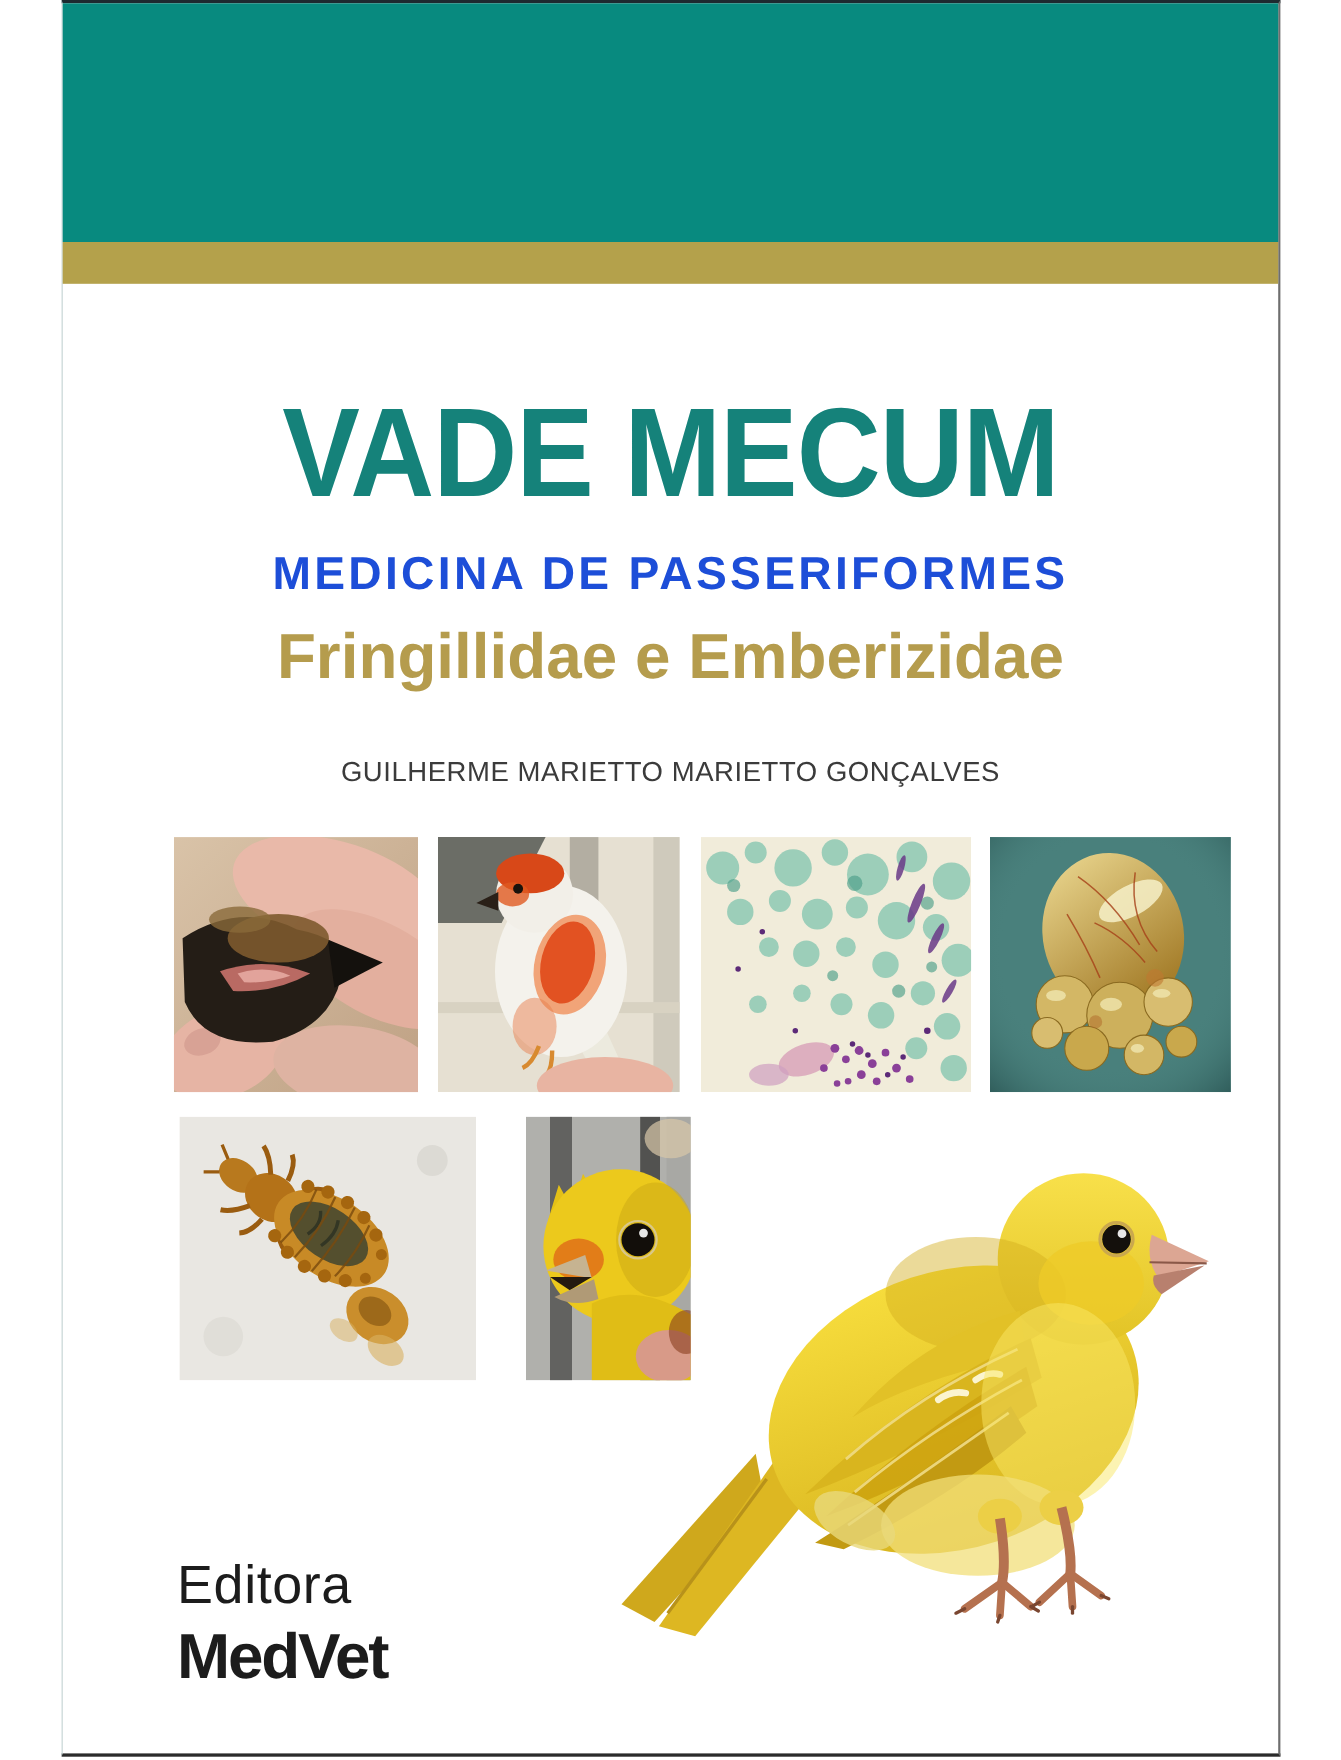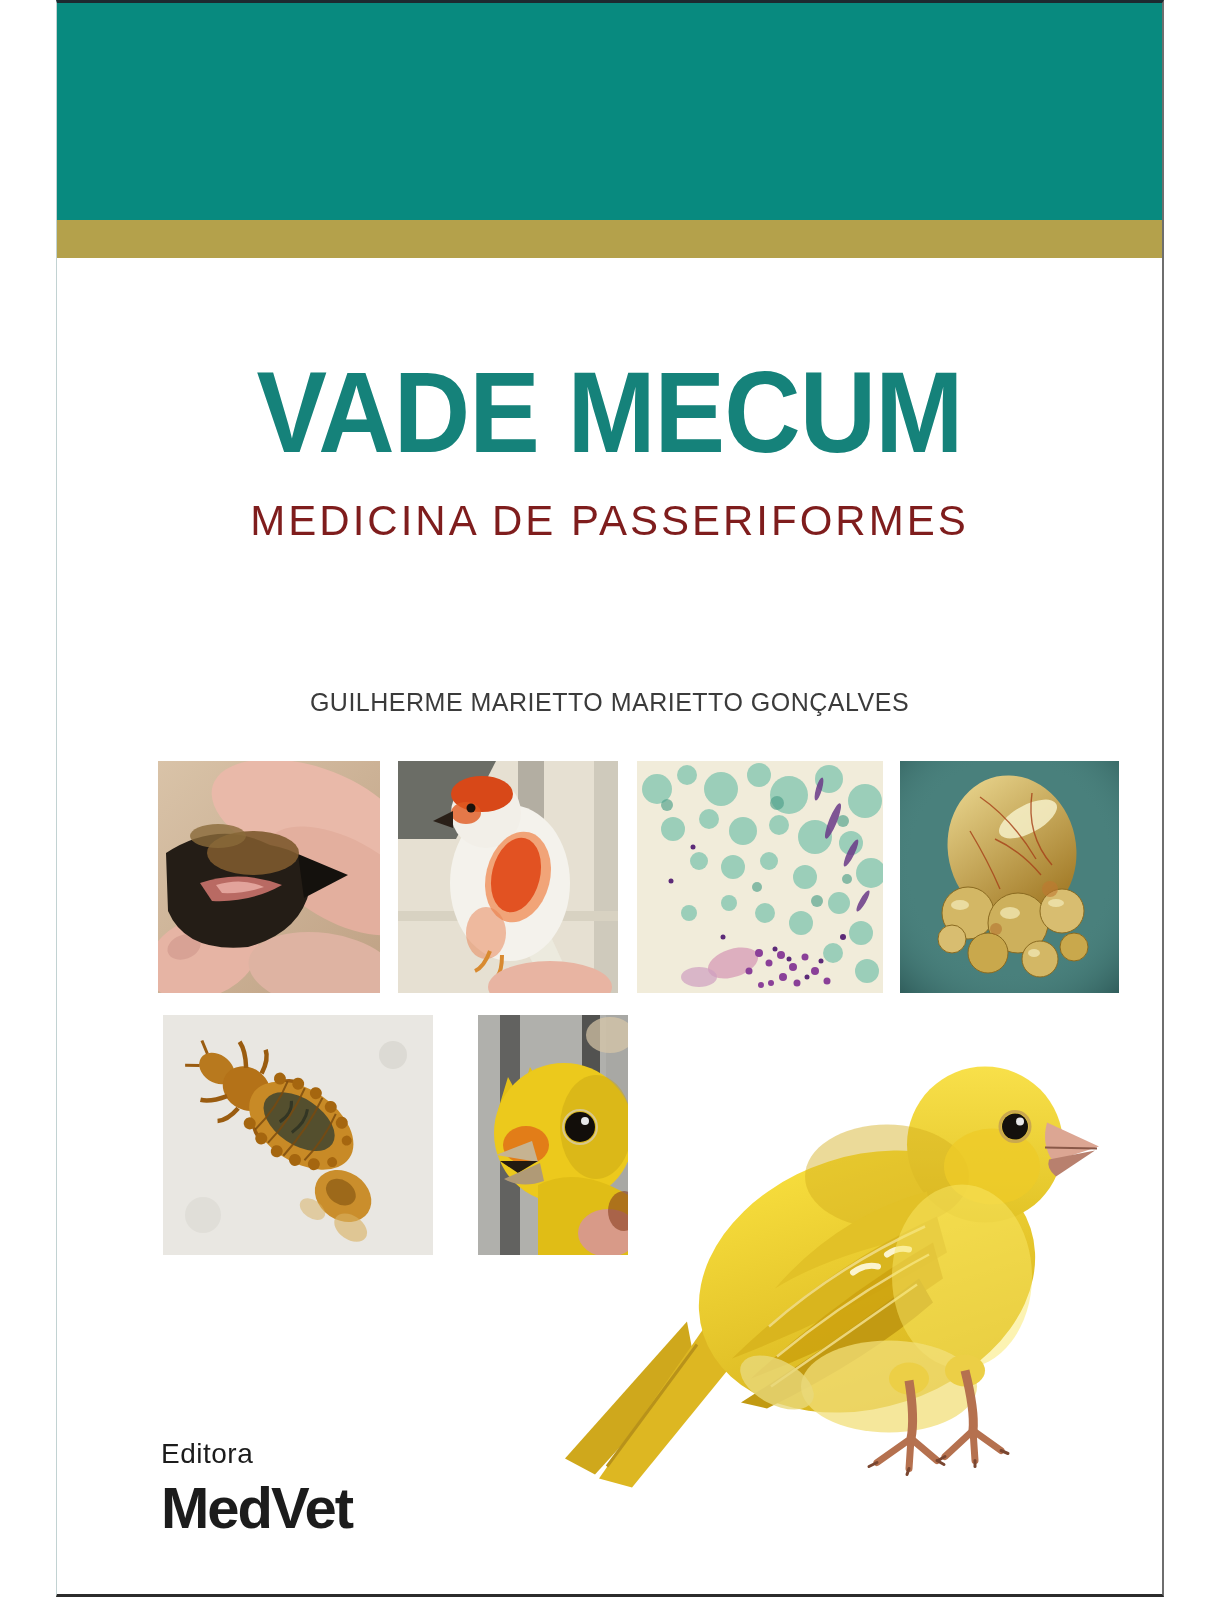--- a/index.html
+++ b/index.html
@@ -13,51 +13,52 @@
            border-right:2px solid #6e6e6e;
            border-bottom:3px solid #2b2b2b;
            border-left:1px solid #c2d2d2; }
 
   .band-teal { position:absolute; left:0; top:0; width:100%; height:217px; background:#088a7f; }
   .band-gold { position:absolute; left:0; top:217px; width:100%; height:38px; background:#b4a14b; }
 
   .tline { position:absolute; left:0; width:100%; text-align:center; line-height:1; white-space:nowrap; }
   .title    { top:352px; font-size:115px; font-weight:bold; color:#15827a;
               letter-spacing:-1px; transform:scaleX(0.92); }
-  .subtitle { top:497px; font-size:42px; font-weight:normal; color:#7f1d1d; letter-spacing:3px; }
+  .subtitle { top:497px; font-size:42px; font-weight:bold; color:#1d4ed8; letter-spacing:3px; }
   .series   { top:565px; font-size:58px; font-weight:bold; color:#b59c4d; }
   .author   { top:687px; font-size:25px; font-weight:normal; color:#3b3b3b; letter-spacing:0.5px; }
 
   .photo { position:absolute; overflow:hidden; }
   .photo svg { display:block; width:100%; height:100%; }
   #ph1 { left:101px; top:758px; width:222px; height:232px; }
   #ph2 { left:341px; top:758px; width:220px; height:232px; }
   #ph3 { left:580px; top:758px; width:246px; height:232px; }
   #ph4 { left:843px; top:758px; width:219px; height:232px; }
   #ph5 { left:106px; top:1012px; width:270px; height:240px; }
   #ph6 { left:421px; top:1012px; width:150px; height:240px; }
 
   .canary { position:absolute; left:480px; top:1022px; width:570px; height:468px; }
   .canary svg { display:block; width:100%; height:100%; }
 
   .publisher { position:absolute; left:104px; top:1414px; color:#1c1c1c; }
-  .pub-line1 { font-size:28px; font-weight:normal; letter-spacing:0.5px; line-height:1.0;margin-top:23px; }
+  .pub-line1 { font-size:49px; font-weight:normal; letter-spacing:0.5px; line-height:1.0; }
   .pub-line2 { font-size:58px; font-weight:bold; letter-spacing:-2px; line-height:0.95; margin-top:12px; }
 </style>
 </head>
 <body>
 
 <div class="page">
   <div class="cover">
 
     <div class="band-teal"></div>
     <div class="band-gold"></div>
 
     <div class="tline title">VADE MECUM</div>
     <div class="tline subtitle">MEDICINA DE PASSERIFORMES</div>
+    <div class="tline series">Fringillidae e Emberizidae</div>
     <div class="tline author">GUILHERME MARIETTO MARIETTO GONÇALVES</div>
 
     <div class="photo" id="ph1">
       <svg viewBox="0 0 222 232" preserveAspectRatio="none">
         <defs>
             <linearGradient id="bgw" x1="0" y1="0" x2="1" y2="1">
           <stop offset="0" stop-color="#d9c3a8"></stop>
               <stop offset="1" stop-color="#bfa184"></stop>
             </linearGradient>
           </defs>

